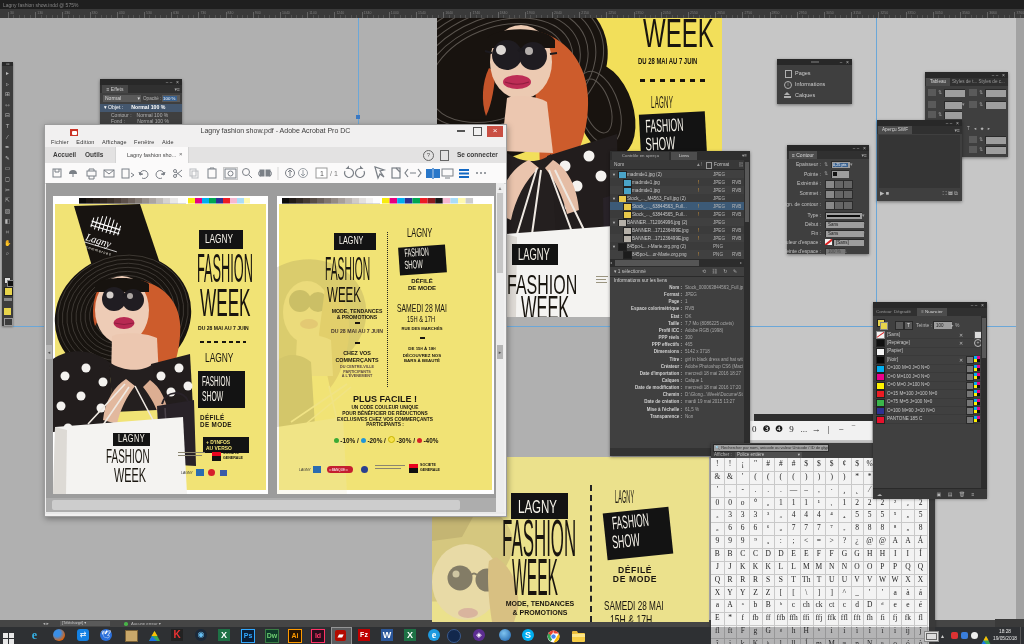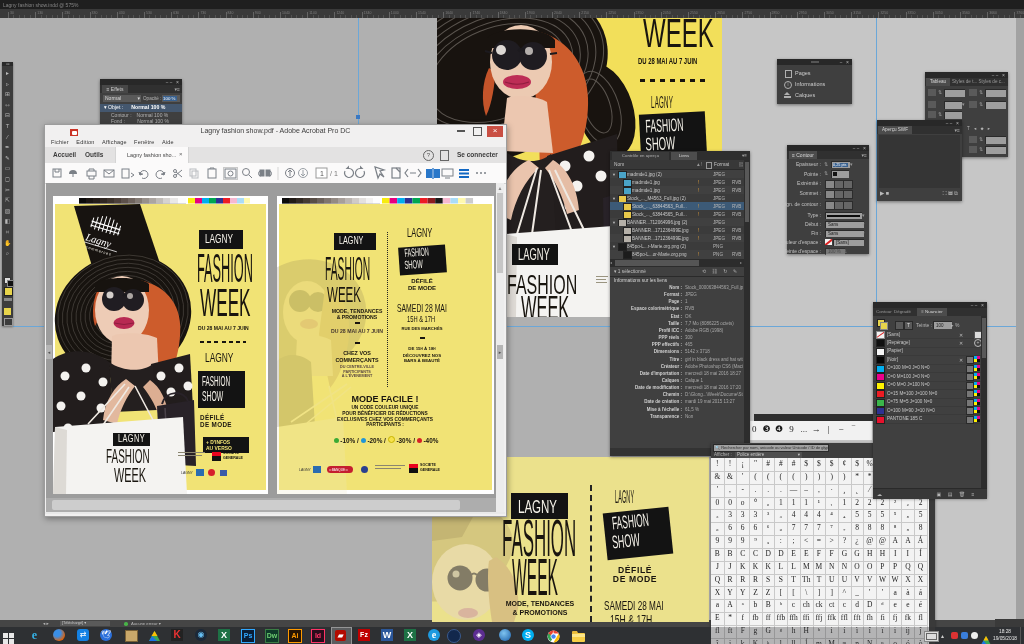--- a/index.html
+++ b/index.html
@@ -829,21 +829,21 @@
   <div class="abs" style="left:122px;top:50px;width:47px;height:28px;background:#131313;transform:rotate(-4deg);"></div>
   <div class="abs bt" style="left:127px;top:52px;font-size:9px;color:#f6f3ea;transform:rotate(-4deg) scale(.62,1.3);transform-origin:0 0;">FASHION</div>
   <div class="abs bt" style="left:127px;top:64px;font-size:9px;color:#f6f3ea;transform:rotate(-4deg) scale(.66,1.3);transform-origin:0 0;">SHOW</div>
   <div class="abs" style="left:122px;top:82px;width:46px;font-size:6px;font-weight:bold;color:#19150f;text-align:center;line-height:7.4px;">DÉFILÉ<br>DE MODE</div>
   <div class="abs bt" style="left:120px;top:106px;font-size:9.5px;color:#19150f;transform:scale(.72,1.2);transform-origin:0 0;">SAMEDI 28 MAI</div>
   <div class="abs bt" style="left:130px;top:119px;font-size:8px;color:#19150f;transform:scale(.72,1.2);transform-origin:0 0;">15H &amp; 17H</div>
   <div class="abs" style="left:122px;top:130px;width:46px;font-size:4.2px;font-weight:bold;color:#19150f;text-align:center;">RUE DES MARCHÉS</div>
   <div class="abs" style="left:143px;top:141px;width:5px;height:1.5px;background:#19150f;"></div>
   <div class="abs" style="left:120px;top:150px;width:50px;font-size:4.4px;font-weight:bold;color:#19150f;text-align:center;line-height:5.6px;">DE 15<span style="font-size:3.2px;">H</span> À 18<span style="font-size:3.2px;">H</span><br>DÉCOUVREZ NOS<br>BARS À BEAUTÉ</div>
 
-  <div class="abs" style="left:45px;top:198px;width:126px;font-size:9px;font-weight:bold;color:#19150f;text-align:center;">MODE FACILE !</div>
+  <div class="abs" style="left:45px;top:198px;width:126px;font-size:9px;font-weight:bold;color:#19150f;text-align:center;">PLUS FACILE !</div>
   <div class="abs" style="left:38px;top:209px;width:140px;font-size:4.8px;font-weight:bold;color:#19150f;text-align:center;line-height:5.8px;">UN CODE COULEUR UNIQUE<br>POUR BÉNÉFICIER DE RÉDUCTIONS<br>EXCLUSIVES CHEZ VOS COMMERÇANTS<br>PARTICIPANTS :</div>
   <div class="abs" style="left:42px;top:240px;width:134px;font-size:6.4px;font-weight:bold;color:#19150f;text-align:center;">
    <span style="display:inline-block;width:5px;height:5px;border-radius:50%;background:#3aaa35;"></span> -10% / <span style="display:inline-block;width:5px;height:5px;border-radius:50%;background:#2196d6;"></span> -20% / <span style="display:inline-block;width:5px;height:5px;border-radius:50%;background:#f6e14b;border:1px solid #c8b400;"></span> -30% / <span style="display:inline-block;width:5px;height:5px;border-radius:50%;background:#d62027;"></span> -40%
   </div>
 
   <div class="abs" style="left:22px;top:272px;font-size:3.5px;color:#333;">LAGNY</div>
   <div class="abs" style="left:36px;top:270px;width:8px;height:7px;background:#2a6cb0;"></div>
   <div class="abs" style="left:50px;top:270px;width:26px;height:7px;border-radius:4px;background:#c41e2f;"></div>
   <div class="abs" style="left:52px;top:272px;font-size:3.2px;color:#fff;">⊂BANQUE⊃</div>
   <div class="abs" style="left:84px;top:270px;width:7px;height:7px;border-radius:50%;background:#2a3f8f;"></div>

